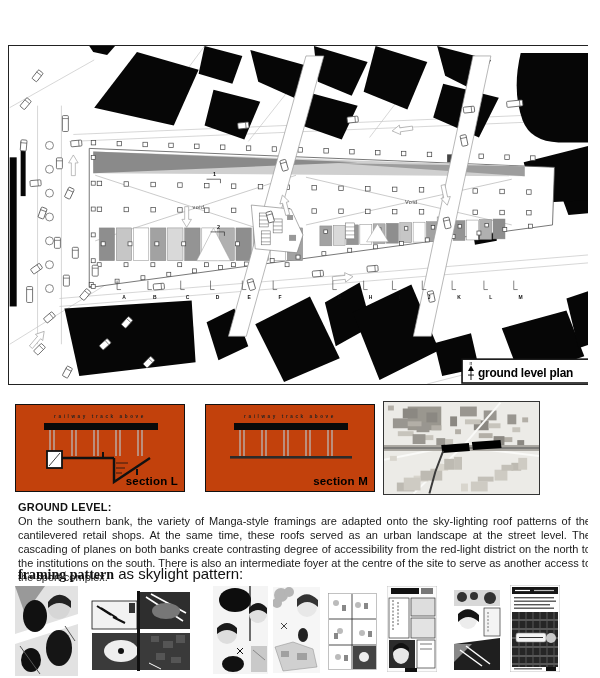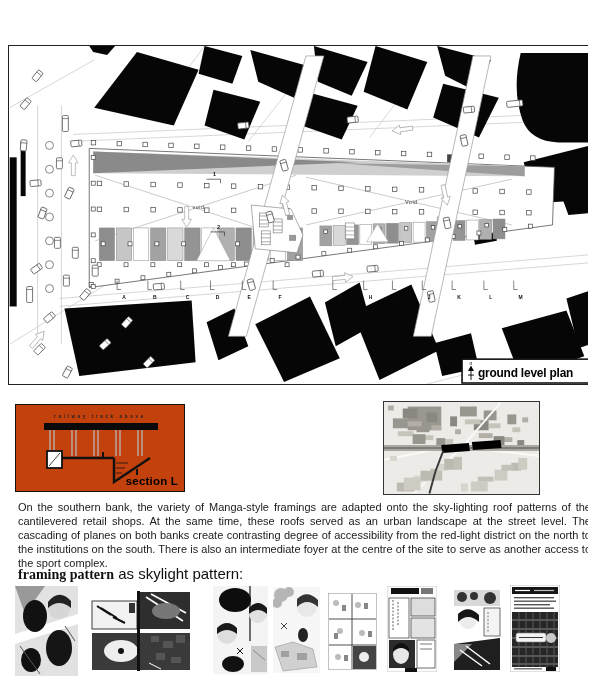--- a/index.html
+++ b/index.html
@@ -530,20 +530,40 @@
         <line x1="100" y1="58" x2="112" y2="58" stroke-width="0.8"></line>
         <line x1="100" y1="63" x2="109" y2="63" stroke-width="0.8"></line>
         <line x1="100" y1="68" x2="106" y2="68" stroke-width="0.8"></line>
         <rect x="86" y="47" width="2" height="6" fill="#111" stroke="none"></rect>
         <rect x="120" y="64" width="2" height="6" fill="#111" stroke="none"></rect>
       </g>
       <text class="seclab" x="162" y="80" text-anchor="end">section L</text>
     </svg>
   </div>
 
+  <div id="sectionM" class="abs secbox">
+    <svg viewBox="0 0 168 86" width="168" height="86">
+      <text class="trackcap" x="84" y="13" text-anchor="middle">railway track above</text>
+      <rect x="28" y="18" width="114" height="7" fill="#0a0a0a"></rect>
+      <g id="colsM">
+          <line x1="34" y1="25" x2="34" y2="51" stroke="#b8b8b8" stroke-width="1.3"></line>
+          <line x1="38" y1="25" x2="38" y2="51" stroke="#b8b8b8" stroke-width="1.3"></line>
+          <line x1="56" y1="25" x2="56" y2="51" stroke="#b8b8b8" stroke-width="1.3"></line>
+          <line x1="60" y1="25" x2="60" y2="51" stroke="#b8b8b8" stroke-width="1.3"></line>
+          <line x1="78" y1="25" x2="78" y2="51" stroke="#b8b8b8" stroke-width="1.3"></line>
+          <line x1="82" y1="25" x2="82" y2="51" stroke="#b8b8b8" stroke-width="1.3"></line>
+          <line x1="100" y1="25" x2="100" y2="51" stroke="#b8b8b8" stroke-width="1.3"></line>
+          <line x1="104" y1="25" x2="104" y2="51" stroke="#b8b8b8" stroke-width="1.3"></line>
+          <line x1="122" y1="25" x2="122" y2="51" stroke="#b8b8b8" stroke-width="1.3"></line>
+          <line x1="126" y1="25" x2="126" y2="51" stroke="#b8b8b8" stroke-width="1.3"></line>
+        </g>
+      <rect x="24" y="51" width="122" height="2.6" fill="#2b2b2b"></rect>
+      <text class="seclab" x="162" y="80" text-anchor="end">section M</text>
+    </svg>
+  </div>
 
   <div id="map-box" class="abs">
     <svg viewBox="0 0 157 92" width="155" height="92">
       <rect x="24" y="4" width="34" height="24" fill="#9a978f"></rect>
       <g id="map-top">
           <rect x="4" y="3" width="6" height="5" fill="#b3afa7"></rect>
           <rect x="33" y="20" width="13" height="10" fill="#999690"></rect>
           <rect x="62" y="37" width="8" height="5" fill="#c7c4bc"></rect>
           <rect x="91" y="18" width="15" height="10" fill="#8b8882"></rect>
           <rect x="120" y="35" width="10" height="5" fill="#b3afa7"></rect>
@@ -597,20 +617,21 @@
         </g>
       <g fill="#000">
         <polygon points="58,43 86,41 87,49 59,51"></polygon>
         <polygon points="89,40 118,38 119,46 90,48"></polygon>
       </g>
       <path d="M60,49 L52,70 L46,92" stroke="#3a3a3a" stroke-width="2" fill="none"></path>
     </svg>
   </div>
 
   <div id="ground-block" class="abs">
+    <h3>GROUND LEVEL:</h3>
     <p>On the southern bank, the variety of Manga-style framings are adapted onto the sky-lighting roof patterns of the cantilevered retail shops. At the same time, these roofs served as an urban landscape at the street level. The cascading of planes on both banks create contrasting degree of accessibility from the red-light district on the north to the institutions on the south. There is also an intermediate foyer at the centre of the site to serve as another access to the sport complex.</p>
   </div>
 
   <div id="framing-head" class="abs">
     <span class="b">framing pattern</span><span class="r"> as skylight pattern:</span>
   </div>
 
   <div class="manga" style="left:15px;top:586px;width:63px;height:90px">
     <svg viewBox="0 0 63 90" preserveAspectRatio="none">
       <rect width="63" height="90" fill="#e2e2e2"></rect>

